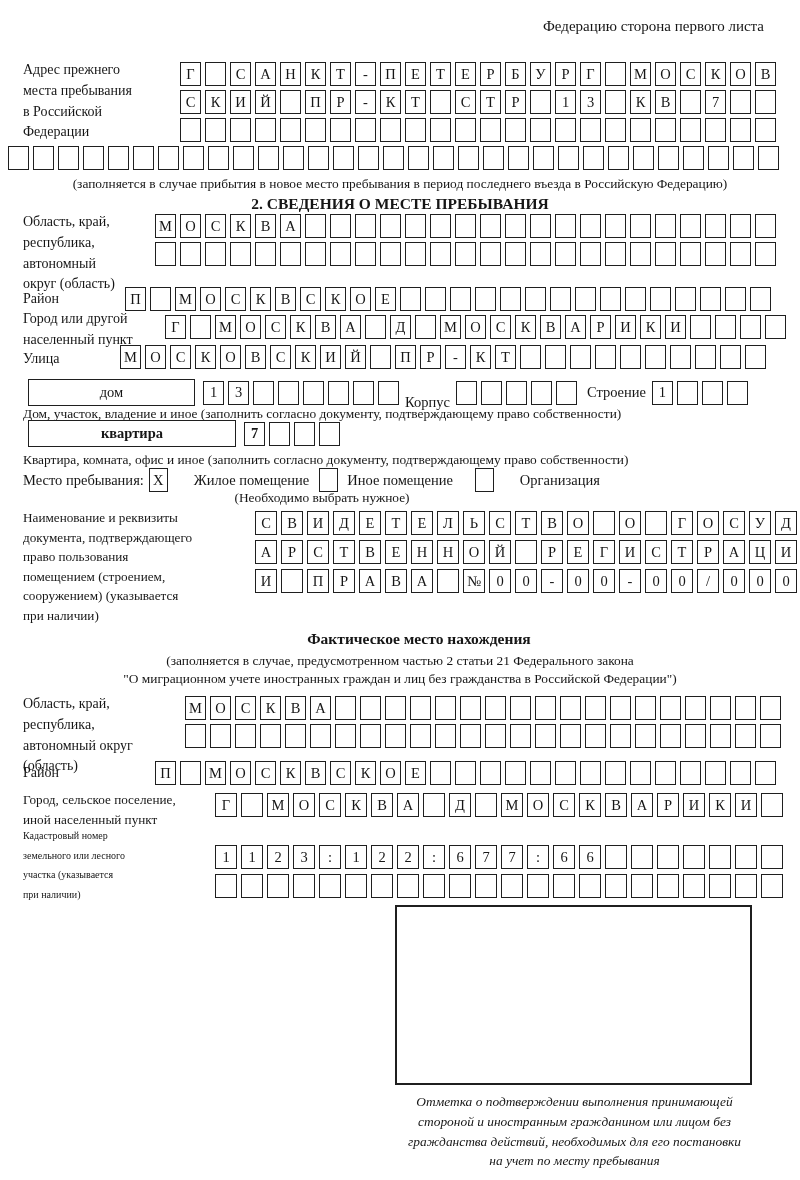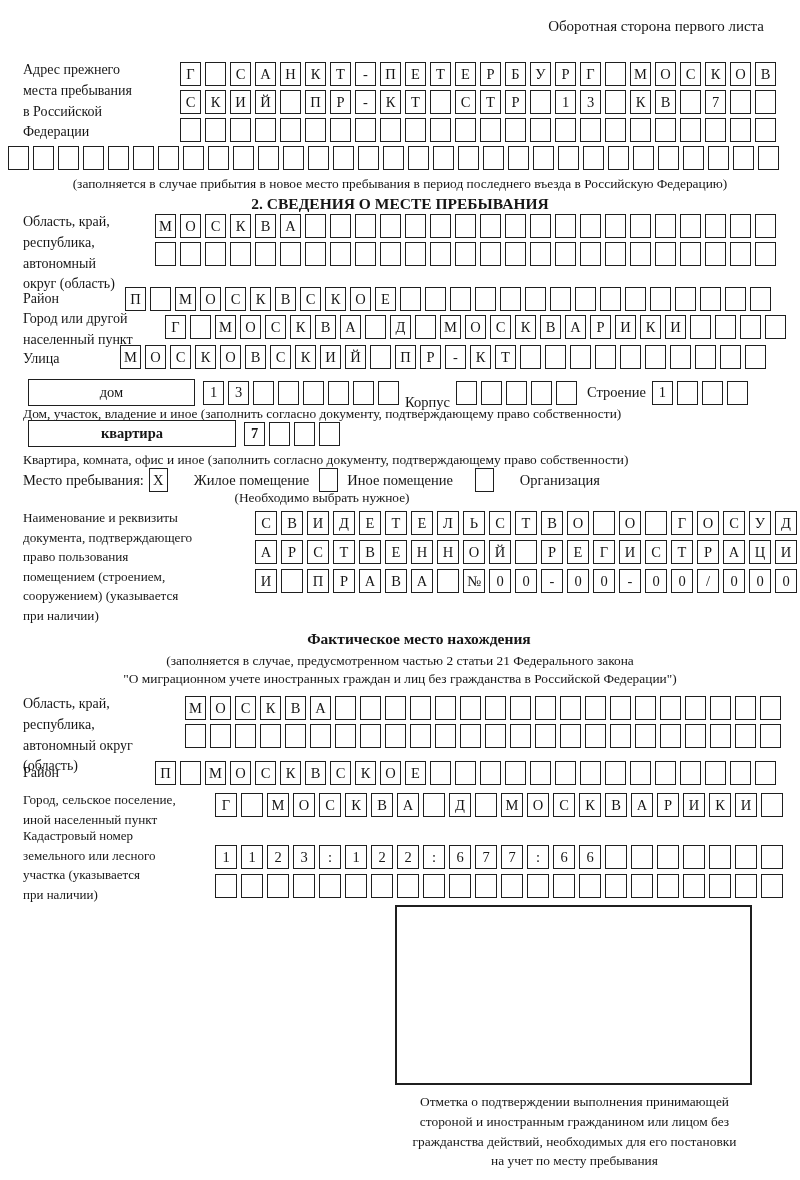--- a/index.html
+++ b/index.html
@@ -35,21 +35,21 @@
     font-size:14.5px; flex:0 0 auto;
   }
   .stamp-box { position:absolute; border:2px solid #1f1f1f; background:#fff; }
   .stamp-cap { position:absolute; text-align:center; font-size:13.4px; line-height:19.8px; }
 </style>
 </head>
 <body>
 
 <div class="page">
 
-  <div class="hdr">Оборотная сторона первого листа</div>
+  <div class="hdr">Федерацию сторона первого листа</div>
 
   <div class="lbl" style="top:60px;left:23px;">
     <div>Адрес прежнего</div>
     <div>места пребывания</div>
     <div>в Российской</div>
     <div>Федерации</div>
   </div>
   <div class="grid-row" style="top:62px;left:180px;">
       <span class="cell">Г</span>
       <span class="cell"></span>
@@ -562,21 +562,21 @@
       <span class="cell">К</span>
       <span class="cell">В</span>
       <span class="cell">А</span>
       <span class="cell">Р</span>
       <span class="cell">И</span>
       <span class="cell">К</span>
       <span class="cell">И</span>
       <span class="cell"></span>
     </div>
 
-  <div class="lbl lbl-sm" style="top:826px;left:23px;font-size:13px;">
+  <div class="lbl lbl-sm" style="top:826px;left:23px;font-size:10px;">
     <div>Кадастровый номер</div>
     <div>земельного или лесного</div>
     <div>участка (указывается</div>
     <div>при наличии)</div>
   </div>
   <div class="grid-row w22" style="top:845px;left:215px;">
       <span class="cell">1</span>
       <span class="cell">1</span>
       <span class="cell">2</span>
       <span class="cell">3</span>
@@ -618,20 +618,20 @@
       <span class="cell"></span>
       <span class="cell"></span>
       <span class="cell"></span>
       <span class="cell"></span>
       <span class="cell"></span>
       <span class="cell"></span>
       <span class="cell"></span>
     </div>
 
   <div class="stamp-box" style="top:905px;left:395px;width:357px;height:180px;"></div>
-  <div class="stamp-cap" style="top:1092px;left:373px;width:403px;">
+  <div class="stamp-cap" style="top:1092px;left:373px;width:403px;font-style:italic;">
     <div>Отметка о подтверждении выполнения принимающей</div>
     <div>стороной и иностранным гражданином или лицом без</div>
     <div>гражданства действий, необходимых для его постановки</div>
     <div>на учет по месту пребывания</div>
   </div>
 
 </div>
 
 </body></html>

